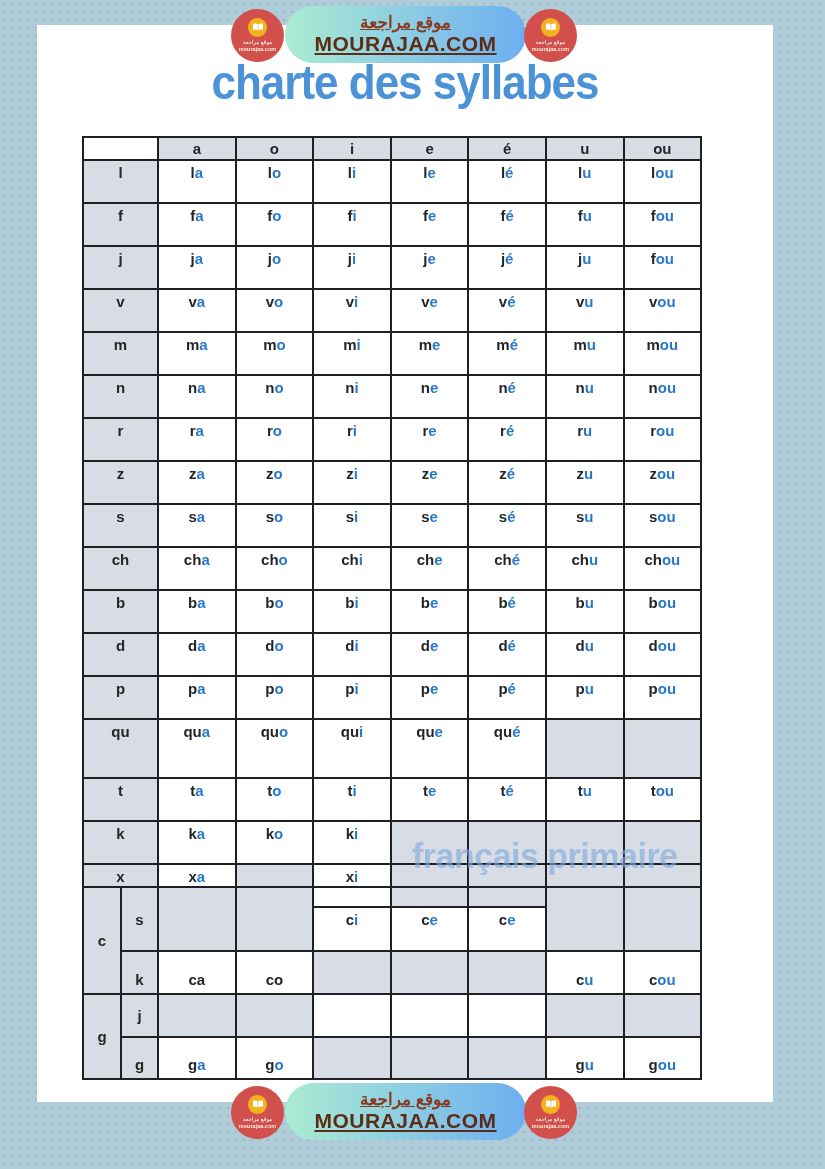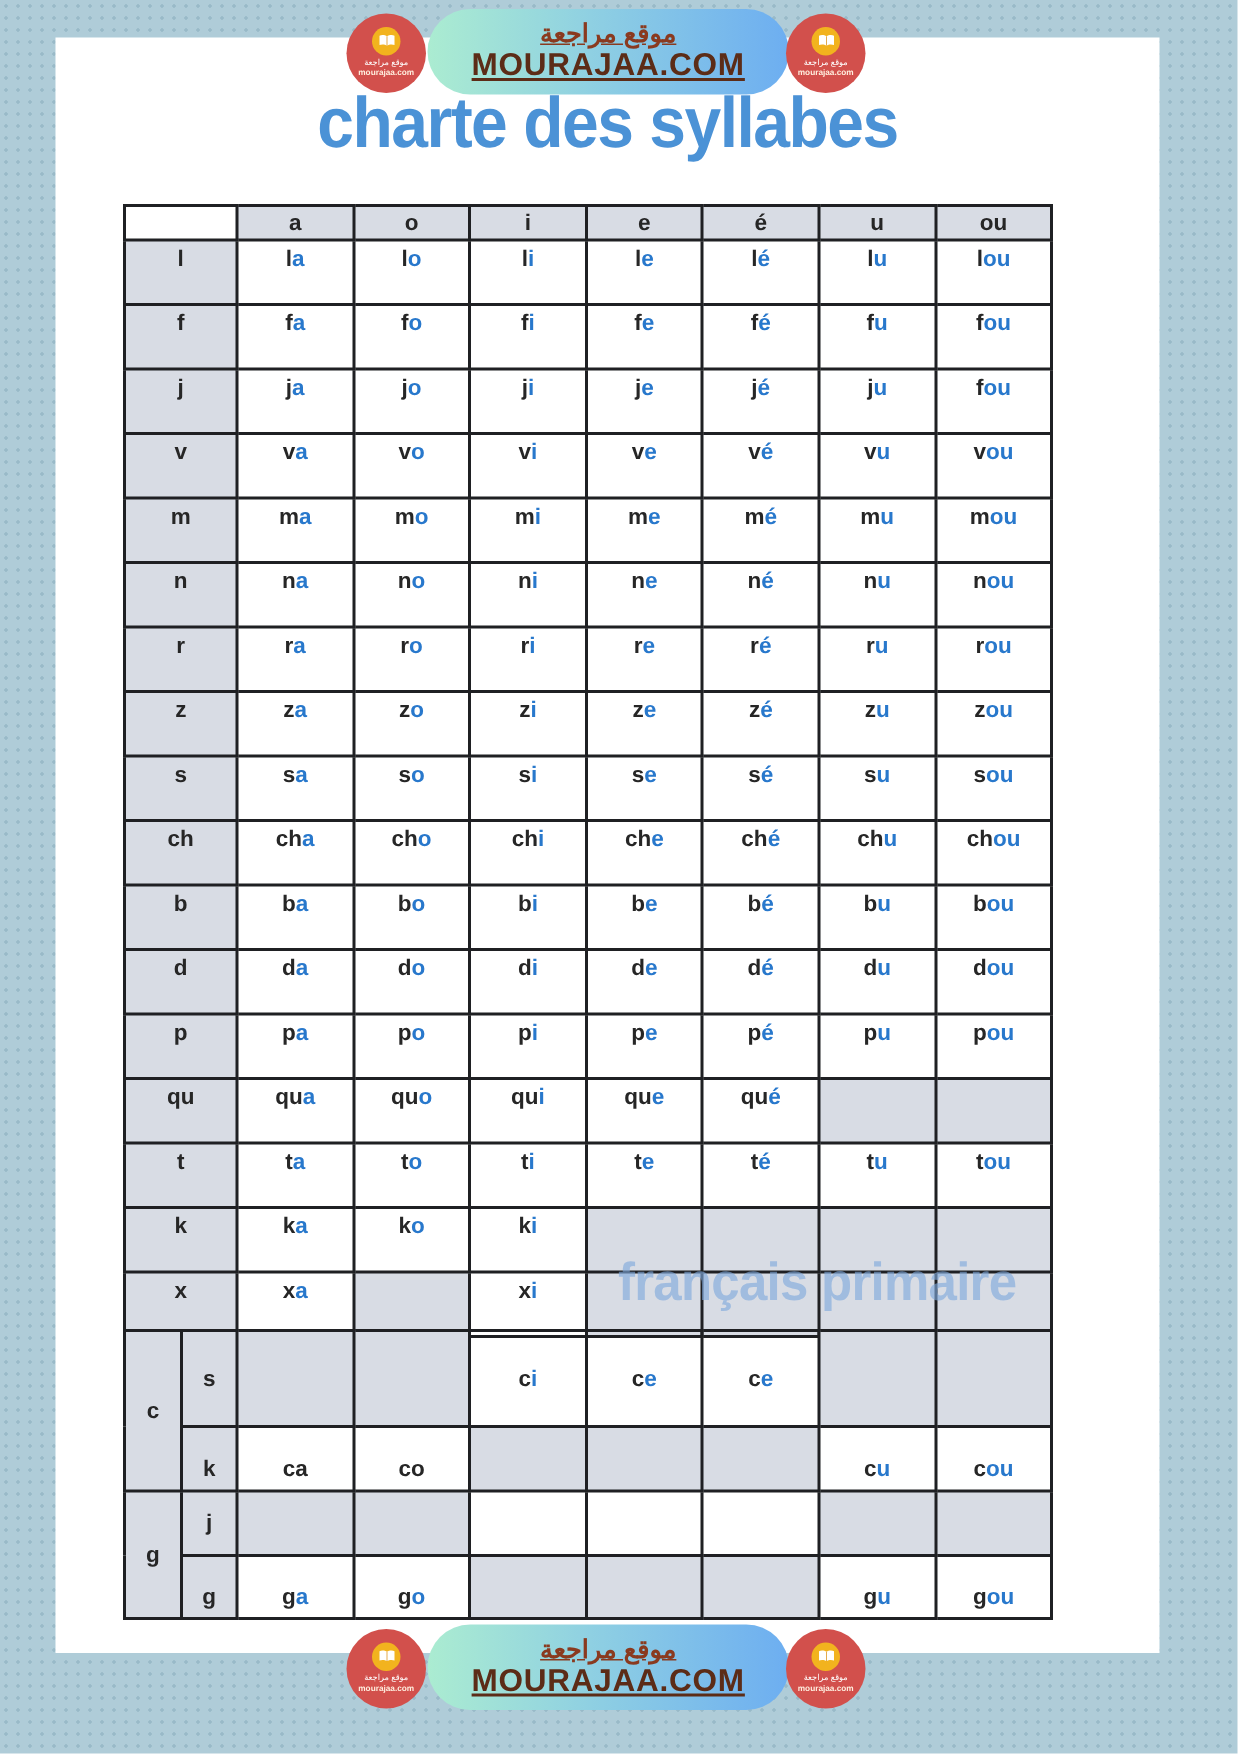--- a/index.html
+++ b/index.html
@@ -244,21 +244,21 @@
         <tr style="height: 43px;">
           <th class="rowlabel">p</th>
           <td><span class="d">p</span><span class="b">a</span></td>
           <td><span class="d">p</span><span class="b">o</span></td>
           <td><span class="d">p</span><span class="b">i</span></td>
           <td><span class="d">p</span><span class="b">e</span></td>
           <td><span class="d">p</span><span class="b">é</span></td>
           <td><span class="d">p</span><span class="b">u</span></td>
           <td><span class="d">p</span><span class="b">ou</span></td>
         </tr>
-        <tr style="height: 43px;">
+        <tr style="height: 59px;">
           <th class="rowlabel">qu</th>
           <td><span class="d">qu</span><span class="b">a</span></td>
           <td><span class="d">qu</span><span class="b">o</span></td>
           <td><span class="d">qu</span><span class="b">i</span></td>
           <td><span class="d">qu</span><span class="b">e</span></td>
           <td><span class="d">qu</span><span class="b">é</span></td>
           <td class="gray"></td>
           <td class="gray"></td>
         </tr>
         <tr style="height: 43px;">

